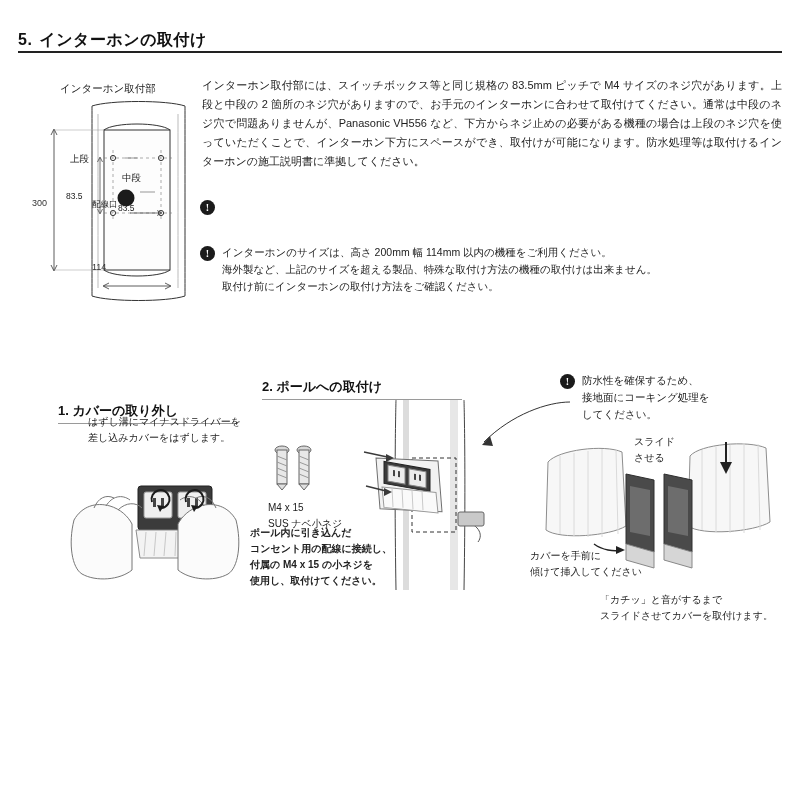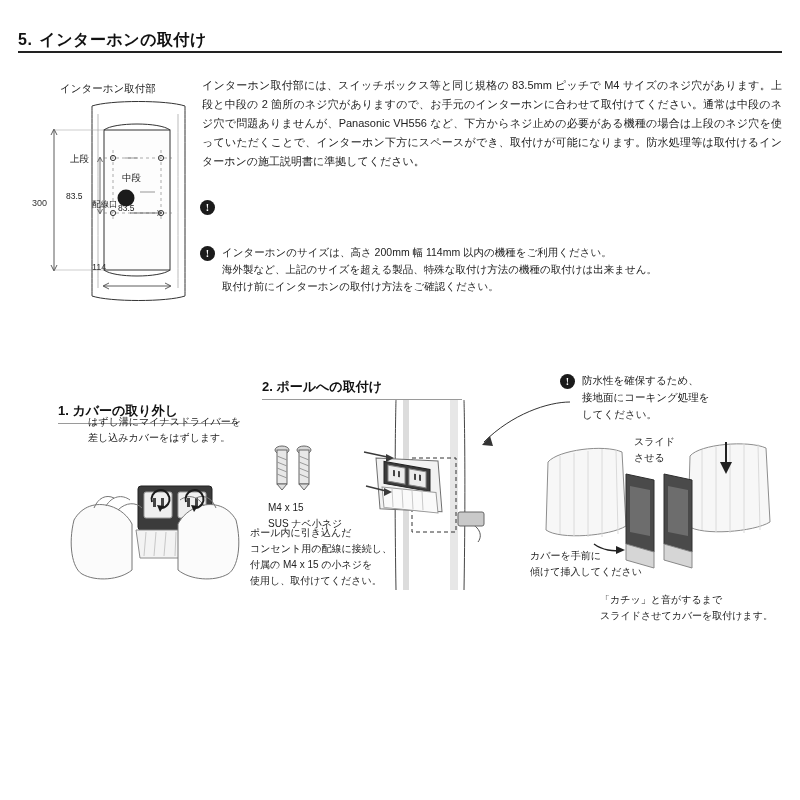--- a/index.html
+++ b/index.html
@@ -200,21 +200,21 @@
       <path d="M9,12 l10,4 M9,18 l10,4 M9,24 l10,4 M9,30 l10,4" stroke="#999" stroke-width="1"></path>
       <path d="M9,40 L14,46 L19,40 Z" fill="#e0e0e0" stroke="#666"></path>
       <ellipse cx="36" cy="6" rx="7" ry="4" fill="#d9d9d9" stroke="#666"></ellipse>
       <rect x="31" y="6" width="10" height="34" fill="#e8e8e8" stroke="#666"></rect>
       <path d="M31,12 l10,4 M31,18 l10,4 M31,24 l10,4 M31,30 l10,4" stroke="#999" stroke-width="1"></path>
       <path d="M31,40 L36,46 L41,40 Z" fill="#e0e0e0" stroke="#666"></path>
     </svg>
   </div>
   <div class="cap" style="left:268px;top:500px;">M4 x 15
 SUS ナベ小ネジ</div>
-  <div class="cap" style="left:250px;top:525px;">ポール内に引き込んだ
+  <div class="cap" style="left:250px;top:525px;font-weight:bold;">ポール内に引き込んだ
 コンセント用の配線に接続し、
 付属の M4 x 15 の小ネジを
 使用し、取付けてください。</div>
 
   <div class="plate-wrap" style="left:366px;top:400px;">
     <svg width="170" height="190" viewBox="0 0 170 190">
 
       <path d="M30,0 C30,0 28,70 30,190" stroke="#444" fill="none"></path>
       <path d="M98,0 C98,0 100,70 98,190" stroke="#444" fill="none"></path>
       <path d="M40,0 C40,70 40,120 40,190" stroke="#dcdcdc" fill="none" stroke-width="6"></path>

